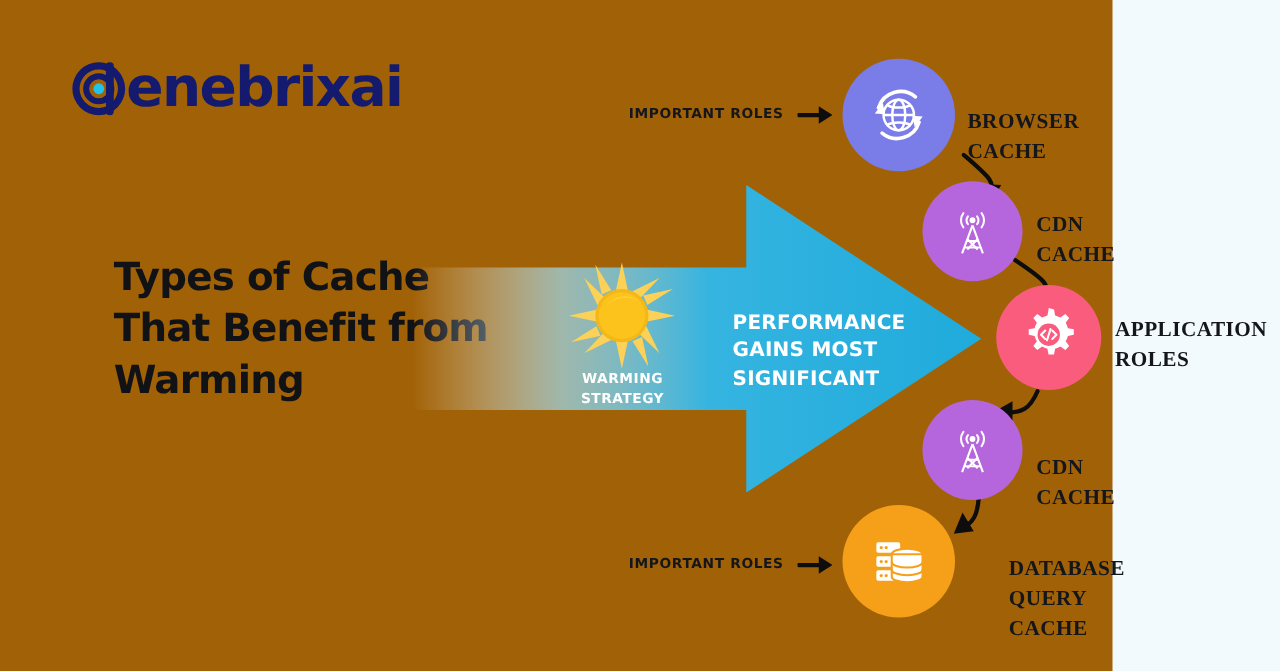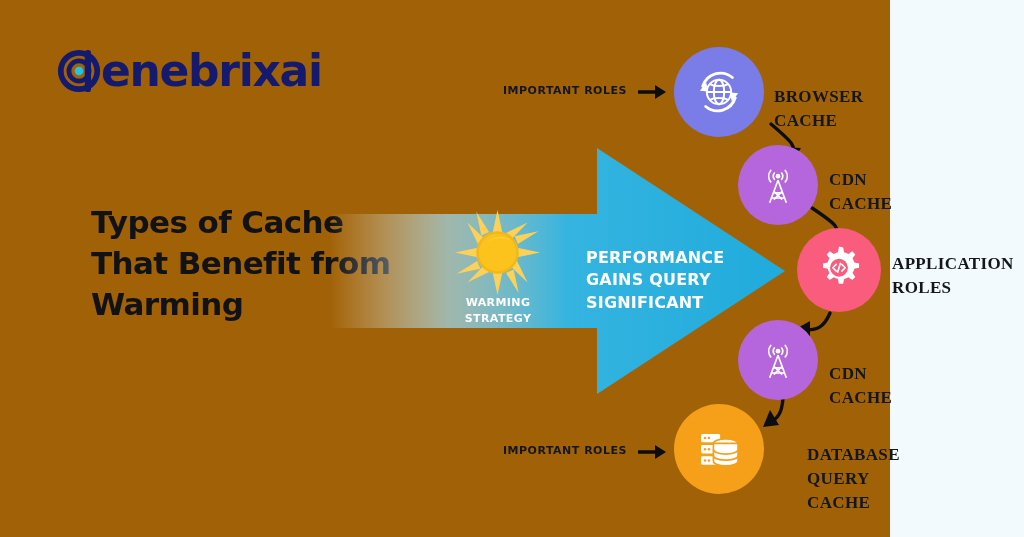--- a/index.html
+++ b/index.html
@@ -197,21 +197,21 @@
       <polygon points="98,25 74,40 70,31"></polygon>
       <polygon points="2,75 26,60 30,69"></polygon>
     </g>
     <circle cx="50" cy="50" r="25" fill="#f3b719"></circle>
     <circle cx="50" cy="50" r="22" fill="#fcc31c"></circle>
     <path d="M36 40 A22 22 0 0 1 68 38 A24 24 0 0 0 36 40 Z" fill="#ffd954" opacity="0.85"></path>
   </svg>
   <div class="arrow-sun-label">WARMING
 STRATEGY</div>
   <div class="arrow-headline">PERFORMANCE
-GAINS QUERY
+GAINS MOST
 SIGNIFICANT</div>
 
   <svg class="connectors" viewBox="0 0 1024 537">
 
     <path d="M771 124 C792 142 797 146 792 157" stroke="#0d0d0d" stroke-width="3.4" fill="none" stroke-linecap="round"></path>
     <polygon points="792,163 783,147 801,148" fill="#0d0d0d"></polygon>
 
     <path d="M812 208 C836 224 841 228 836 240" stroke="#0d0d0d" stroke-width="3.4" fill="none" stroke-linecap="round"></path>
     <polygon points="836,246 827,230 845,231" fill="#0d0d0d"></polygon>
 

